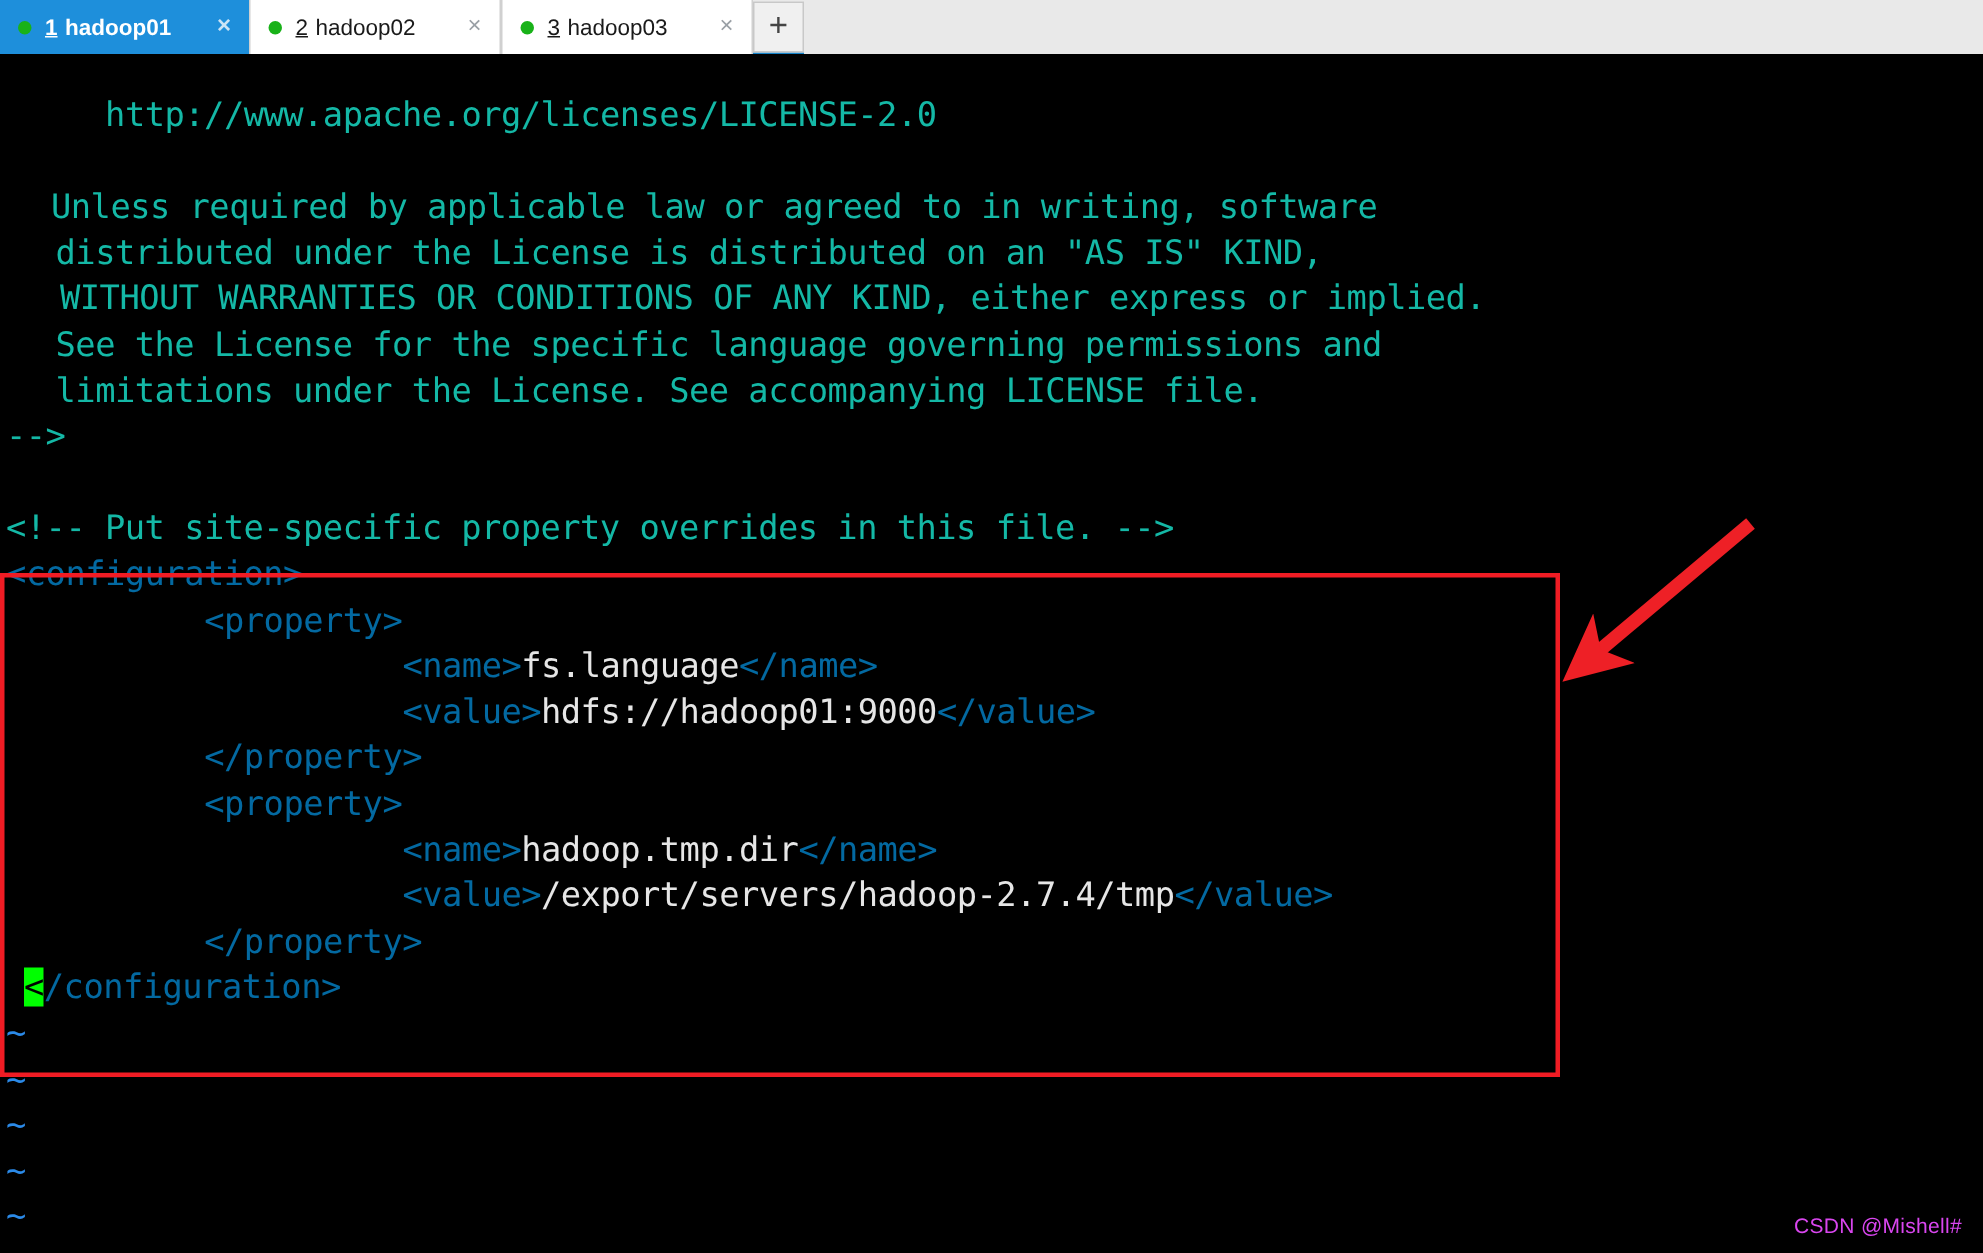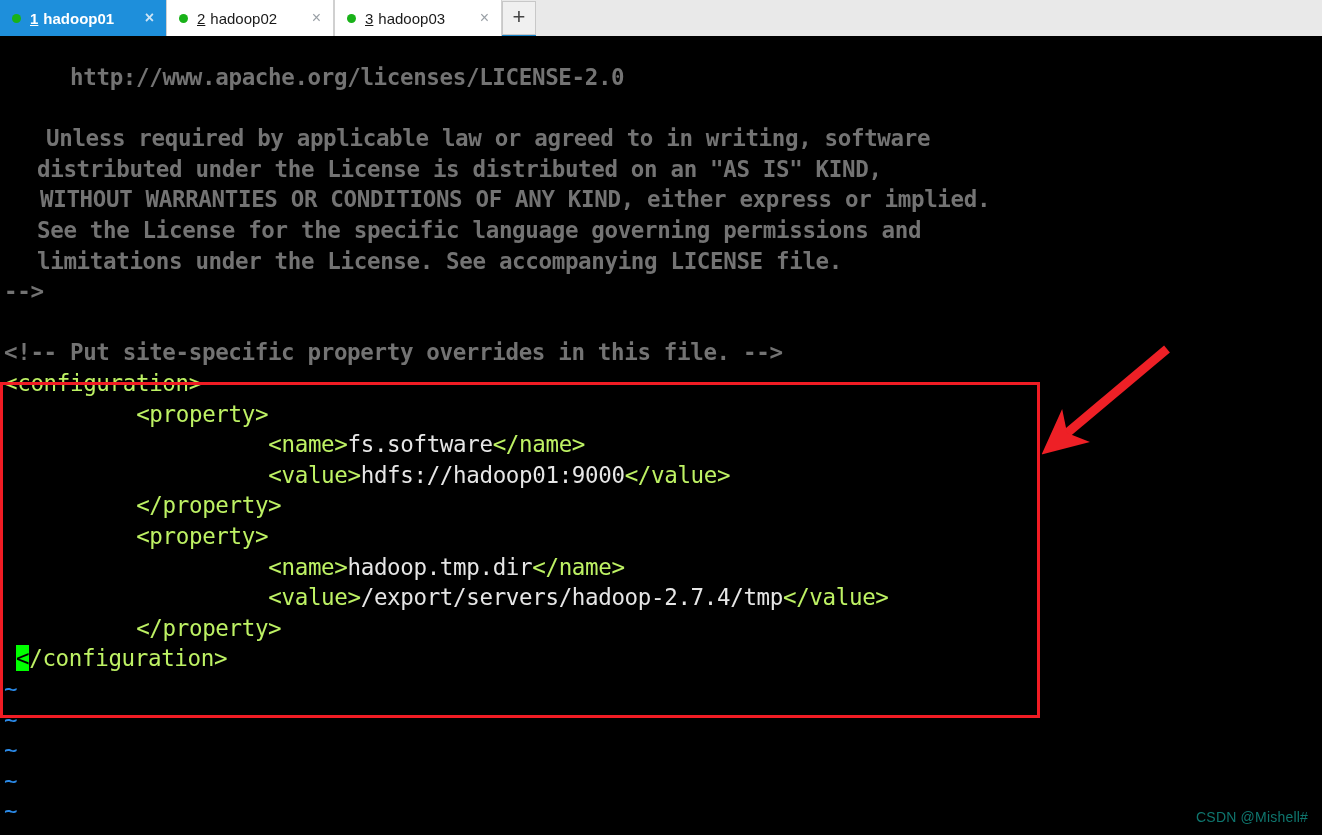--- a/index.html
+++ b/index.html
@@ -98,22 +98,22 @@
   }
   .line {
     position: absolute;
     left: 4px;
     white-space: pre;
     font-family: "DejaVu Sans Mono", "Liberation Mono", monospace;
     font-size: 22.5px;
     line-height: 22px;
     letter-spacing: -0.35px;
   }
-  .cm { color: #737373; font-weight: bold; }          
-  .tag { color: #bef264; }         
+  .cm { color: #14b8a6; }          
+  .tag { color: #0369a1; }         
   .txt { color: #e6e6e6; }         
   .tilde { color: #2b8ae8; }
   .cursor {
     background: #00ff00;
     color: #000000;
   }
 
   
   .redbox {
     position: absolute;
@@ -123,21 +123,21 @@
   .arrow-svg {
     position: absolute;
     top: 330px; left: 1020px;
     width: 180px; height: 140px;
     pointer-events: none;
   }
 
   .watermark {
     position: absolute;
     right: 14px; bottom: 10px;
-    color: #0f766e;
+    color: #d946ef;
     font-size: 14px;
     font-family: "Liberation Sans", sans-serif;
     letter-spacing: 0.2px;
   }
 </style>
 </head>
 <body>
 
 <div id="app">
 
@@ -165,31 +165,31 @@
     </div>
 
     <div class="newtab">+</div>
     <div class="tabstrip-filler"></div>
   </div>
 
   <div class="screen">
     <div id="term-lines">
         <div class="line" style="top: 26px; left: 70.08px;"><span class="cm">http://www.apache.org/licenses/LICENSE-2.0</span></div>
         <div class="line" style="top: 56.6px; left: 4px;"><span class="cm"></span></div>
-        <div class="line" style="top: 87.2px; left: 46px;"><span class="cm">Unless required by applicable law or agreed to in writing, software</span></div>
+        <div class="line" style="top: 87.2px; left: 34px;"><span class="cm">Unless required by applicable law or agreed to in writing, software</span></div>
         <div class="line" style="top: 117.8px; left: 37.04px;"><span class="cm">distributed under the License is distributed on an "AS IS" KIND,</span></div>
         <div class="line" style="top: 148.4px; left: 40px;"><span class="cm">WITHOUT WARRANTIES OR CONDITIONS OF ANY KIND, either express or implied.</span></div>
         <div class="line" style="top: 179px; left: 37.04px;"><span class="cm">See the License for the specific language governing permissions and</span></div>
         <div class="line" style="top: 209.6px; left: 37.04px;"><span class="cm">limitations under the License. See accompanying LICENSE file.</span></div>
         <div class="line" style="top: 240.2px; left: 4px;"><span class="cm">--&gt;</span></div>
         <div class="line" style="top: 270.8px; left: 4px;"><span class="cm"></span></div>
         <div class="line" style="top: 301.4px; left: 4px;"><span class="cm">&lt;!-- Put site-specific property overrides in this file. --&gt;</span></div>
         <div class="line" style="top: 332px; left: 4px;"><span class="tag">&lt;configuration&gt;</span></div>
         <div class="line" style="top: 362.6px; left: 136.16px;"><span class="tag">&lt;property&gt;</span></div>
-        <div class="line" style="top: 393.2px; left: 268.32px;"><span class="tag">&lt;name&gt;</span><span class="txt">fs.software</span><span class="tag">&lt;/name&gt;</span></div>
+        <div class="line" style="top: 393.2px; left: 268.32px;"><span class="tag">&lt;name&gt;</span><span class="txt">fs.language</span><span class="tag">&lt;/name&gt;</span></div>
         <div class="line" style="top: 423.8px; left: 268.32px;"><span class="tag">&lt;value&gt;</span><span class="txt">hdfs://hadoop01:9000</span><span class="tag">&lt;/value&gt;</span></div>
         <div class="line" style="top: 454.4px; left: 136.16px;"><span class="tag">&lt;/property&gt;</span></div>
         <div class="line" style="top: 485px; left: 136.16px;"><span class="tag">&lt;property&gt;</span></div>
         <div class="line" style="top: 515.6px; left: 268.32px;"><span class="tag">&lt;name&gt;</span><span class="txt">hadoop.tmp.dir</span><span class="tag">&lt;/name&gt;</span></div>
         <div class="line" style="top: 546.2px; left: 268.32px;"><span class="tag">&lt;value&gt;</span><span class="txt">/export/servers/hadoop-2.7.4/tmp</span><span class="tag">&lt;/value&gt;</span></div>
         <div class="line" style="top: 576.8px; left: 136.16px;"><span class="tag">&lt;/property&gt;</span></div>
         <div class="line" style="top: 607.4px; left: 16px;"><span class="tag cursor">&lt;</span><span class="tag">/configuration&gt;</span></div>
         <div class="line" style="top: 638px; left: 4px;"><span class="tilde">~</span></div>
         <div class="line" style="top: 668.6px; left: 4px;"><span class="tilde">~</span></div>
         <div class="line" style="top: 699.2px; left: 4px;"><span class="tilde">~</span></div>

